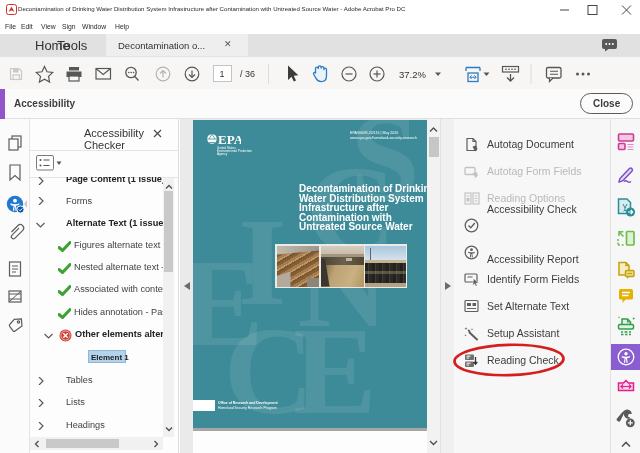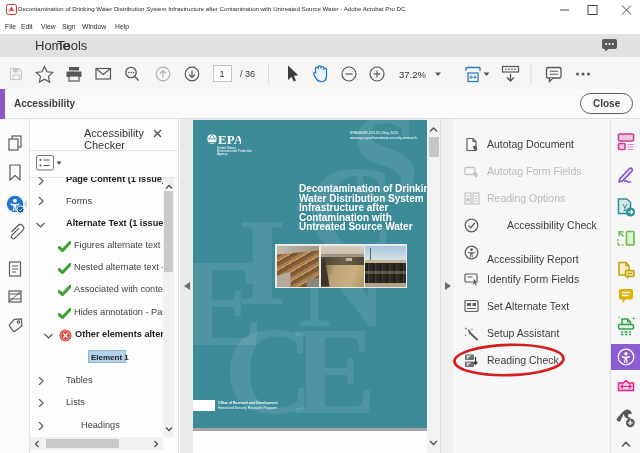--- a/index.html
+++ b/index.html
@@ -88,20 +88,24 @@
     <span style="left:21px">Edit</span>
     <span style="left:41px">View</span>
     <span style="left:62px">Sign</span>
     <span style="left:82px">Window</span>
     <span style="left:115px">Help</span>
 </div>
 
 <div id="tabbar">
   <span class="tabtxt" style="left:12px; font-size:13px;margin-left:23px;">Home</span>
   <span class="tabtxt" style="left:57px; font-size:13px;">Tools</span>
+  <div id="activetab">
+    <span class="lbl">Decontamination o...</span>
+    <span class="x">✕</span>
+  </div>
   <svg class="abs" style="left:601px; top:4px" width="17" height="14" viewBox="0 0 17 14">
       <rect x="1" y="1" width="15" height="10" rx="2" fill="#595959"></rect>
       <path d="M4 11 L4 13.5 L7.5 11 Z" fill="#595959"></path>
       <circle cx="5.2" cy="6" r="1" fill="#fff"></circle>
       <circle cx="8.5" cy="6" r="1" fill="#fff"></circle>
       <circle cx="11.8" cy="6" r="1" fill="#fff"></circle>
     </svg>
 </div>
 
 <div id="toolbar">
@@ -304,21 +308,21 @@
           <path d="M1 0 L5 4 L1 8" fill="none" stroke="#5a5a5a" stroke-width="1.2"></path>
         </svg>
       <div class="trow" style="left:36px; top:198px;">Tables</div>
       <svg class="abs" style="left:8px; top:222px" width="6" height="8" viewBox="0 0 6 8">
           <path d="M1 0 L5 4 L1 8" fill="none" stroke="#5a5a5a" stroke-width="1.2"></path>
         </svg>
       <div class="trow" style="left:36px; top:220px;">Lists</div>
       <svg class="abs" style="left:8px; top:245px" width="6" height="8" viewBox="0 0 6 8">
           <path d="M1 0 L5 4 L1 8" fill="none" stroke="#5a5a5a" stroke-width="1.2"></path>
         </svg>
-      <div class="trow" style="left:51px; top:243px;">Headings</div>
+      <div class="trow" style="left:36px; top:243px;">Headings</div>
     </div>
 
     <div class="abs" style="left:133px; top:59px; width:10.5px; height:259px; background:#f1f1f1;"></div>
     <svg class="abs" style="left:134.5px; top:65px" width="8" height="6" viewBox="0 0 8 6">
         <path d="M1 4.5 L4 1.5 L7 4.5" fill="none" stroke="#505050" stroke-width="1.3"></path>
       </svg>
     <div class="abs" style="left:134px; top:72px; width:8.5px; height:81px; background:#c9c9c9;"></div>
     <svg class="abs" style="left:134.5px; top:307px" width="8" height="6" viewBox="0 0 8 6">
         <path d="M1 1.5 L4 4.5 L7 1.5" fill="none" stroke="#505050" stroke-width="1.3"></path>
       </svg>
@@ -427,21 +431,21 @@
     <svg class="picon" style="top:98.5px" width="15" height="15" viewBox="0 0 15 15">
       <circle cx="7.5" cy="7.5" r="6.3" fill="none" stroke="#5f5f5f" stroke-width="1.3"></circle>
       <path d="M4.5 7.5 L6.8 9.8 L10.8 5" fill="none" stroke="#5f5f5f" stroke-width="1.4"></path>
     </svg>
     <div class="prow" style="top:127px;margin-top:7px;">Accessibility Report</div>
     <svg class="picon" style="top:125.5px" width="15" height="15" viewBox="0 0 15 15">
       <circle cx="7.5" cy="7.5" r="6.3" fill="none" stroke="#5f5f5f" stroke-width="1.3"></circle>
       <circle cx="7.5" cy="4.7" r="1.4" fill="#5f5f5f"></circle>
       <path d="M4 6.7 q3.5 1.3 7 0 l-0.4 1.3 q-1.6 0.5 -2.3 0.6 l0.6 3.6 -1 0.3 -0.4 -3.4 h-0.3 l-0.4 3.4 -1 -0.3 0.6 -3.6 q-1.2 -0.15 -2.3 -0.6 z" fill="#5f5f5f"></path>
     </svg>
-    <div class="prow" style="top:100px;margin-left:20px;">Accessibility Check</div>
+    <div class="prow" style="top:84px;">Accessibility Check</div>
     <svg class="picon" style="top:152.5px" width="16" height="14" viewBox="0 0 16 14">
       <rect x="1" y="2" width="12" height="8" rx="1" fill="none" stroke="#5f5f5f" stroke-width="1.2"></rect>
       <path d="M3.5 5 h5" stroke="#5f5f5f" stroke-width="1"></path>
       <path d="M9.5 6.5 l5 4.5 -2.6 0.2 1.2 2.3 -1.3 0.7 -1.2 -2.4 -1.8 1.8 z" fill="#5f5f5f" stroke="#f7f7f7" stroke-width="0.5"></path>
     </svg>
     <div class="prow" style="top:154px;">Identify Form Fields</div>
     <svg class="picon" style="top:179.5px" width="15" height="14" viewBox="0 0 15 14">
       <rect x="1" y="1.5" width="13" height="11" rx="1" fill="none" stroke="#5f5f5f" stroke-width="1.2"></rect>
       <rect x="3" y="4" width="4" height="3" fill="#5f5f5f"></rect>
       <rect x="8.5" y="4" width="3.5" height="3" fill="#5f5f5f"></rect>

